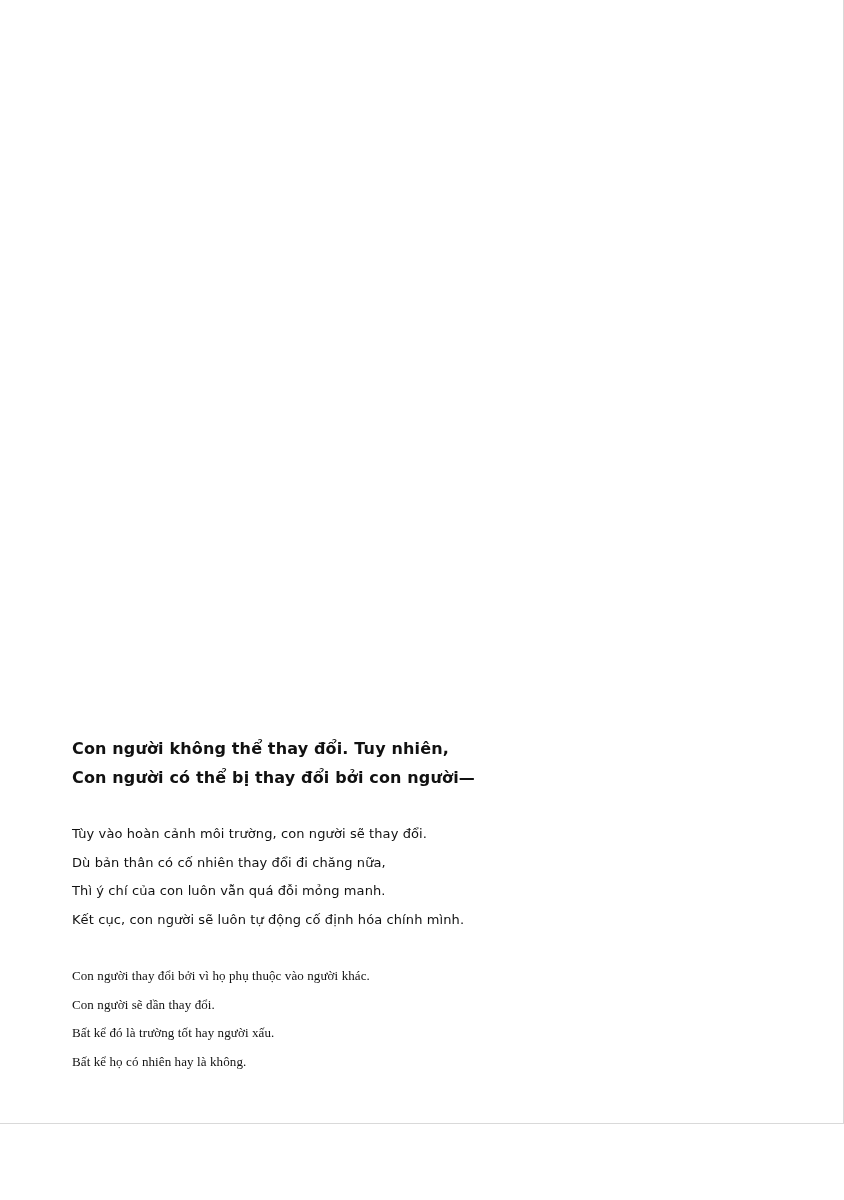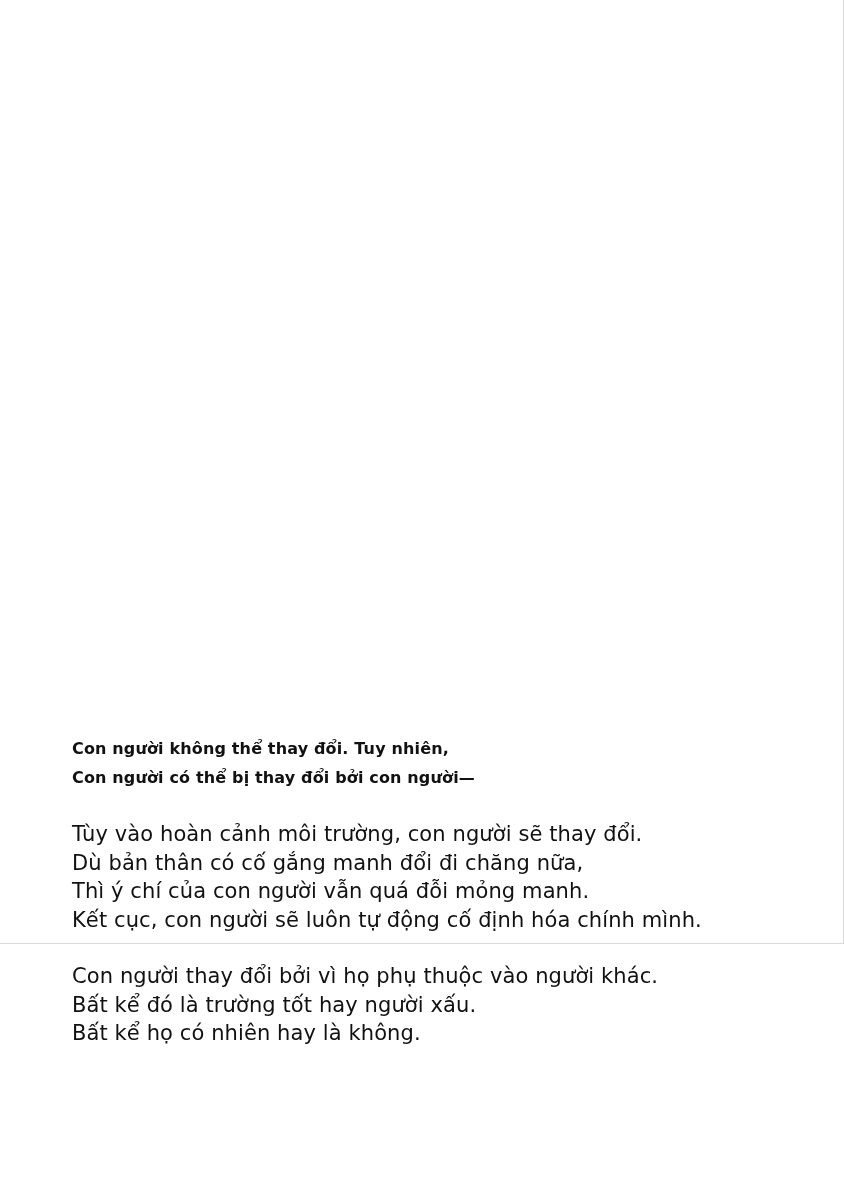--- a/index.html
+++ b/index.html
@@ -13,41 +13,42 @@
     position: relative;
     font-family: "DejaVu Sans", "Liberation Sans", sans-serif;
     color: #111111;
     overflow: hidden;
   }
   .page {
     position: absolute;
     left: 0;
     top: 0;
     width: 844px;
-    height: 944px;
+    height: 1124px;
     background: #ffffff;
     border-right: 1px solid #d9d9d9;
     border-bottom: 1px solid #d9d9d9;
     box-sizing: border-box;
   }
   .text-block {
     position: absolute;
     left: 72px;
     top: 735px;
     width: 700px;
   }
   .para {
     margin: 0 0 22px 0;
   }
   .para:last-child {
     margin-bottom: 4px;
+    font-family: Liberation Serif, serif;
   }
   .line {
     display: block;
-    font-size: 21px;
+    font-size: 13px;
     line-height: 28.5px;
     letter-spacing: 0.1px;
     white-space: pre;
   }
   .bold .line {
     font-weight: bold;
     font-size: 16px;
     letter-spacing: 0.15px;
   }
   .spacer-sm {
@@ -62,27 +63,28 @@
 
     <div class="para bold">
       <span class="line">Con người không thể thay đổi. Tuy nhiên,</span>
       <span class="line">Con người có thể bị thay đổi bởi con người—</span>
     </div>
 
     <div class="spacer-sm"></div>
 
     <div class="para">
       <span class="line">Tùy vào hoàn cảnh môi trường, con người sẽ thay đổi.</span>
-      <span class="line">Dù bản thân có cố gắng manh đổi đi chăng nữa,</span>
-      <span class="line">Thì ý chí của con người vẫn quá đỗi mỏng manh.</span>
+      <span class="line">Dù bản thân có cố nhiên thay đổi đi chăng nữa,</span>
+      <span class="line">Thì ý chí của con luôn vẫn quá đỗi mỏng manh.</span>
       <span class="line">Kết cục, con người sẽ luôn tự động cố định hóa chính mình.</span>
     </div>
 
     <div class="spacer-sm"></div>
 
     <div class="para">
       <span class="line">Con người thay đổi bởi vì họ phụ thuộc vào người khác.</span>
+      <span class="line">Con người sẽ dần thay đổi.</span>
       <span class="line">Bất kể đó là trường tốt hay người xấu.</span>
       <span class="line">Bất kể họ có nhiên hay là không.</span>
     </div>
 
   </div>
 </div>
 
 </body></html>

